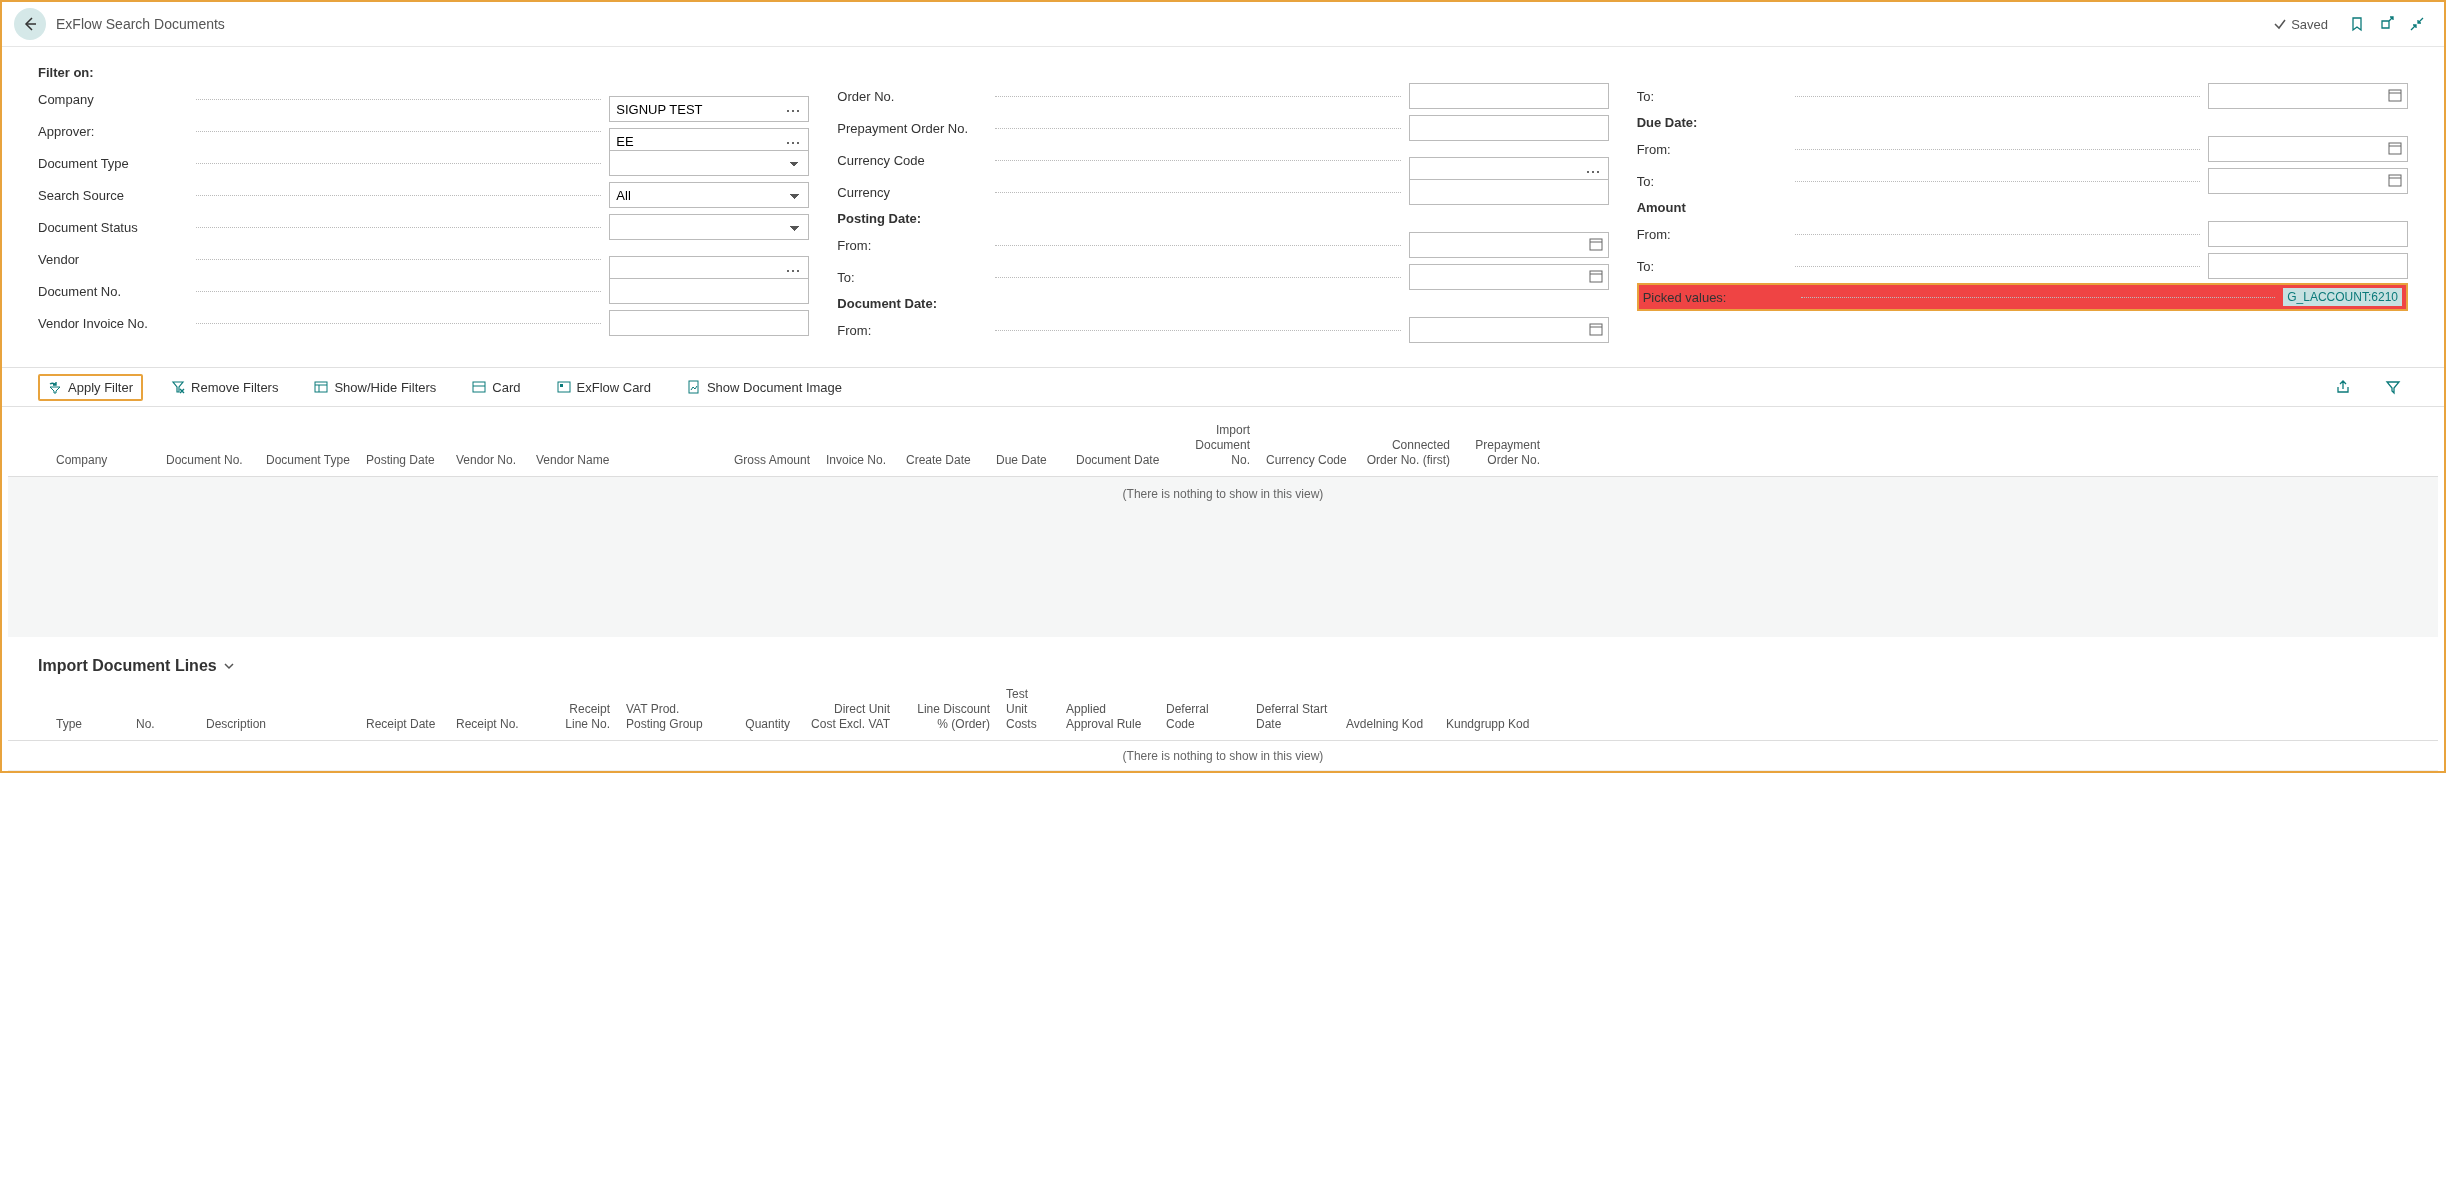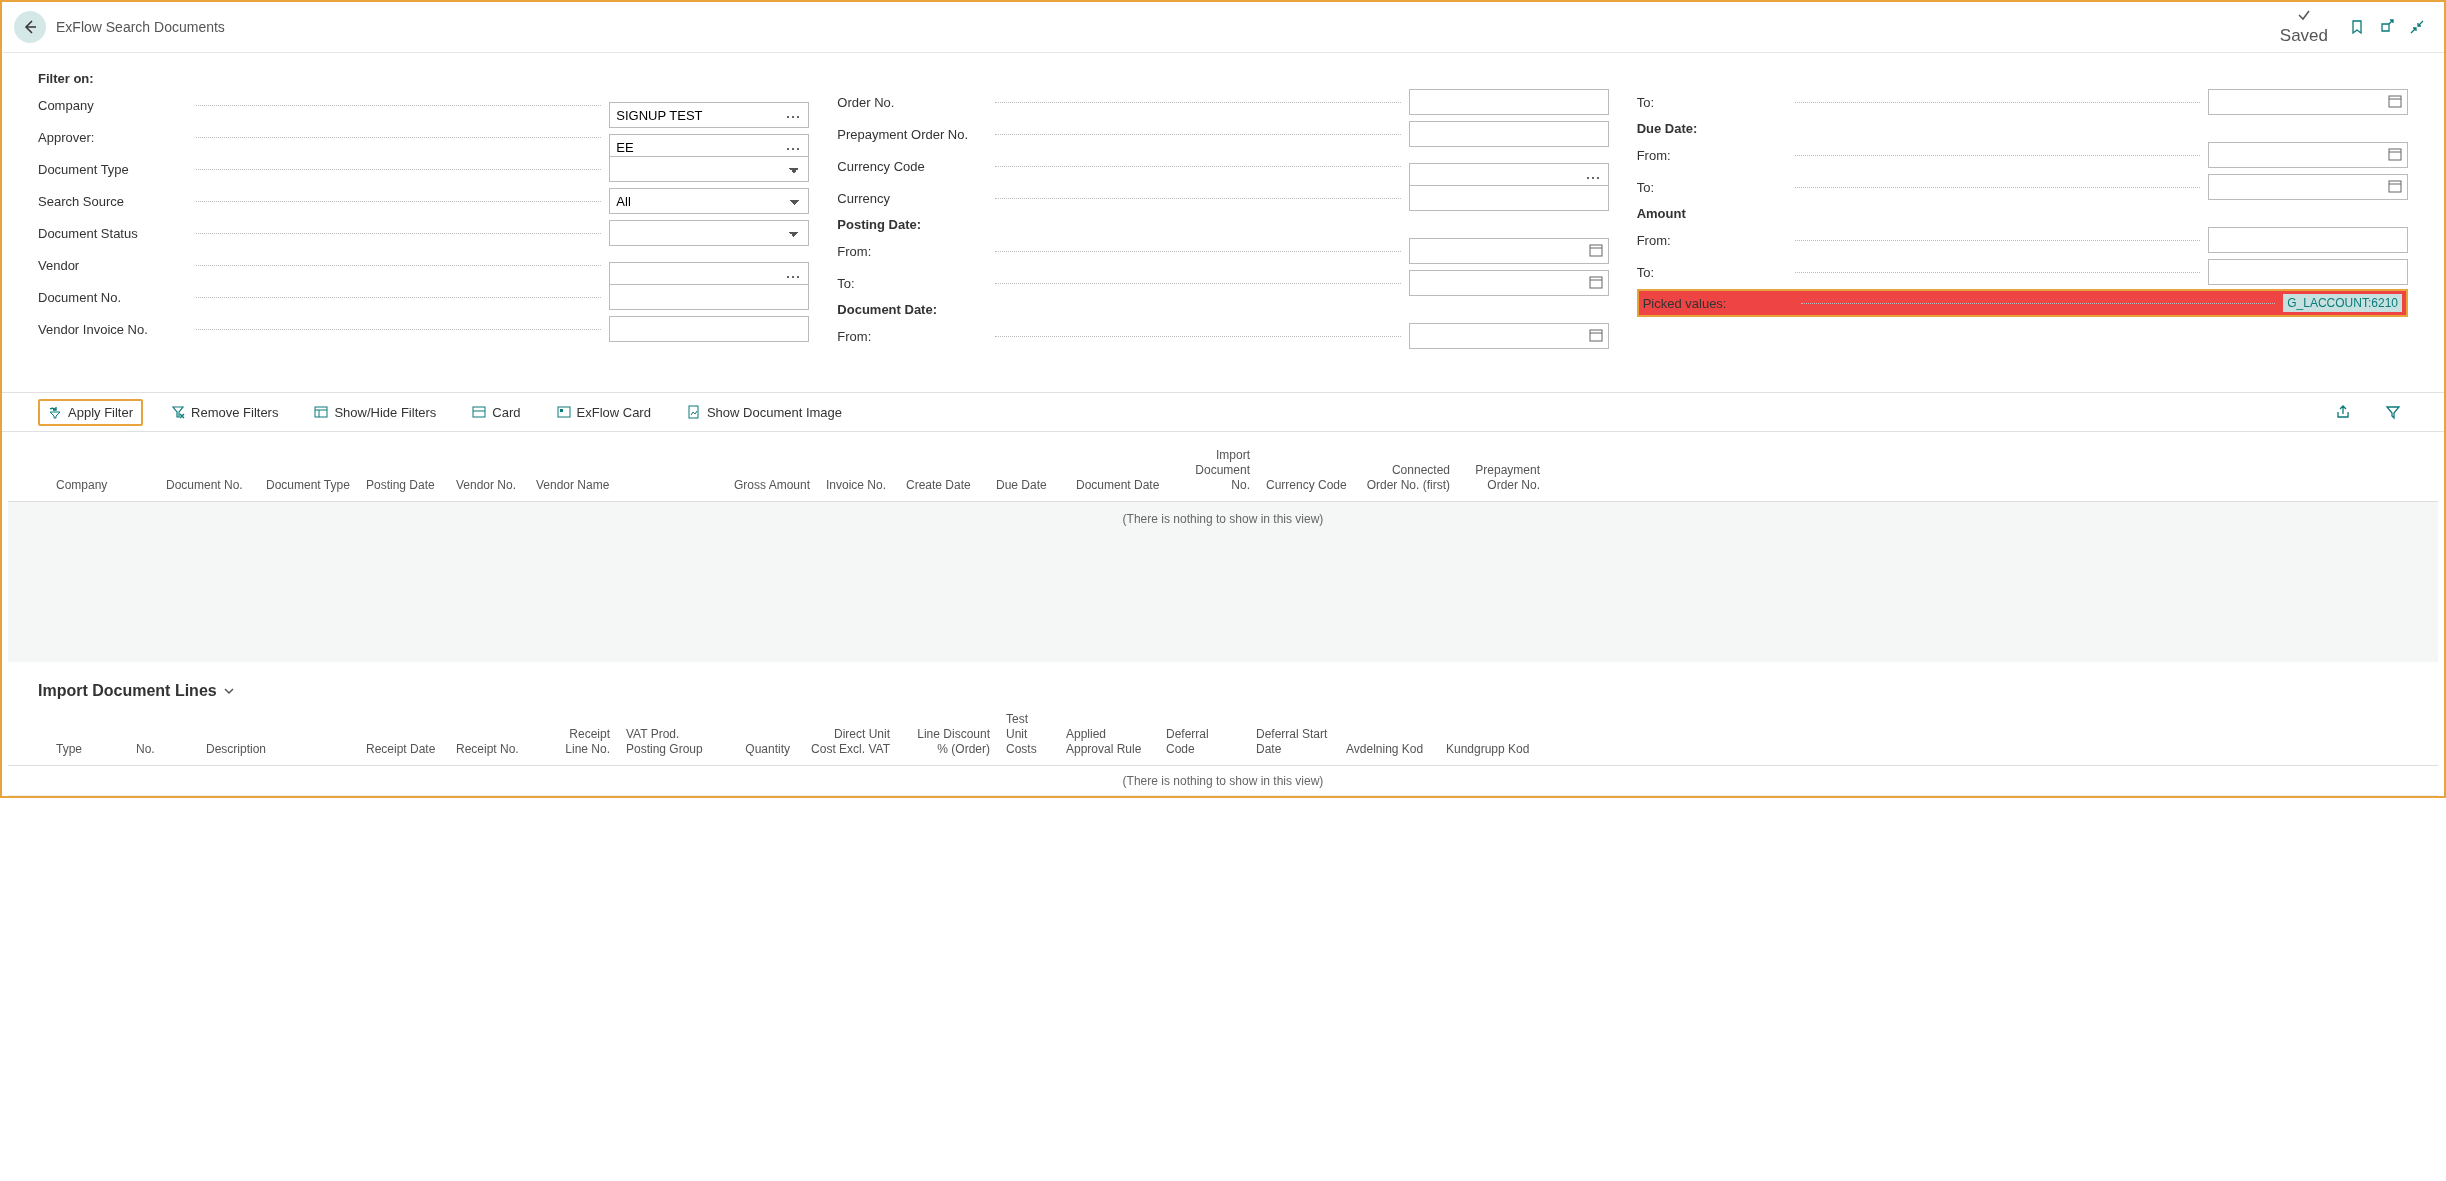--- a/index.html
+++ b/index.html
@@ -3,21 +3,21 @@
 <meta charset="utf-8">
 <style>
   * { box-sizing: border-box; margin: 0; padding: 0; font-family: "Segoe UI", Tahoma, Geneva, sans-serif; }
   body { background: #fff; border: 2px solid #e8a33d; font-size: 13px; color: #333; }
 
   
   .header { display: flex; align-items: center; padding: 6px 12px; border-bottom: 1px solid #e6e6e6; }
   .back-btn { width: 32px; height: 32px; border-radius: 50%; background: #d5e8e8; display: flex; align-items: center; justify-content: center; cursor: pointer; }
   .page-title { margin-left: 10px; font-size: 14px; color: #555; }
   .header-spacer { flex: 1; }
-  .saved { color: #555; font-size: 17px; display: flex; align-items: center; gap: 4px; margin-right: 14px; flex-direction: column; }
+  .saved { color: #555; font-size: 13px; display: flex; align-items: center; gap: 4px; margin-right: 14px; }
   .hdr-icon { width: 18px; height: 18px; display: inline-flex; align-items: center; justify-content: center; margin: 0 6px; cursor: pointer; }
 
   
   .filter-section { padding: 14px 36px 20px 36px; }
   .filter-row { display: flex; gap: 28px; }
   .col { flex: 1; min-width: 320px; }
   .field-line { display: flex; align-items: center; height: 30px; margin-bottom: 2px; }
   .lbl { width: 150px; color: #333; font-size: 13px; white-space: nowrap; position: relative; }
   .dots { flex: 1; height: 1px; border-bottom: 1px dotted #bbb; margin: 0 8px; }
   .inp { width: 200px; height: 26px; border: 1px solid #bbb; padding: 2px 6px; font-size: 13px; background: #fff; }
@@ -27,21 +27,21 @@
   .date-wrap { position: relative; width: 200px; }
   .date-wrap .cal-icon { position: absolute; right: 6px; top: 5px; pointer-events: none; }
   .group-heading { font-weight: 600; color: #333; font-size: 13px; margin: 4px 0 4px 0; }
 
   .search-cols-link { color: #0b7a7a; font-size: 13px; margin: 10px 0 8px 0; display: block; }
   .picked-row { display: flex; align-items: center; background: #ef4444; height: 28px; border: 2px solid #e8a33d; padding: 0 4px; }
   .picked-row .picked-lbl { width: 150px; color: #333; }
   .picked-val { color: #0b7a7a; background: #c7e1e1; padding: 2px 4px; font-size: 12px; }
 
   
-  .action-bar { display: flex; align-items: center; padding: 0 36px; height: 40px; border-top: 1px solid #e0e0e0; border-bottom: 1px solid #e0e0e0; gap: 20px; margin-top: 19px; }
+  .action-bar { display: flex; align-items: center; padding: 0 36px; height: 40px; border-top: 1px solid #e0e0e0; border-bottom: 1px solid #e0e0e0; gap: 20px; }
   .action-btn { display: inline-flex; align-items: center; gap: 6px; font-size: 13px; color: #333; cursor: pointer; padding: 4px 8px; }
   .apply-highlight { border: 2px solid #e8a33d; border-radius: 2px; }
   .action-bar .spacer { flex: 1; }
 
   
   .grid { margin: 10px 6px 0 6px; }
   .grid-head { display: flex; border-bottom: 1px solid #ddd; padding: 6px 0 8px 40px; }
   .gh { color: #555; font-size: 12px; padding: 0 8px; display:flex; align-items:flex-end; line-height:1.25; }
   .gh.r { justify-content:flex-end; text-align:right; }
   .grid-body { background: #f5f6f6; min-height: 160px; display:flex; align-items:flex-start; justify-content:center; padding-top:10px; color:#666; font-size:12px; }

